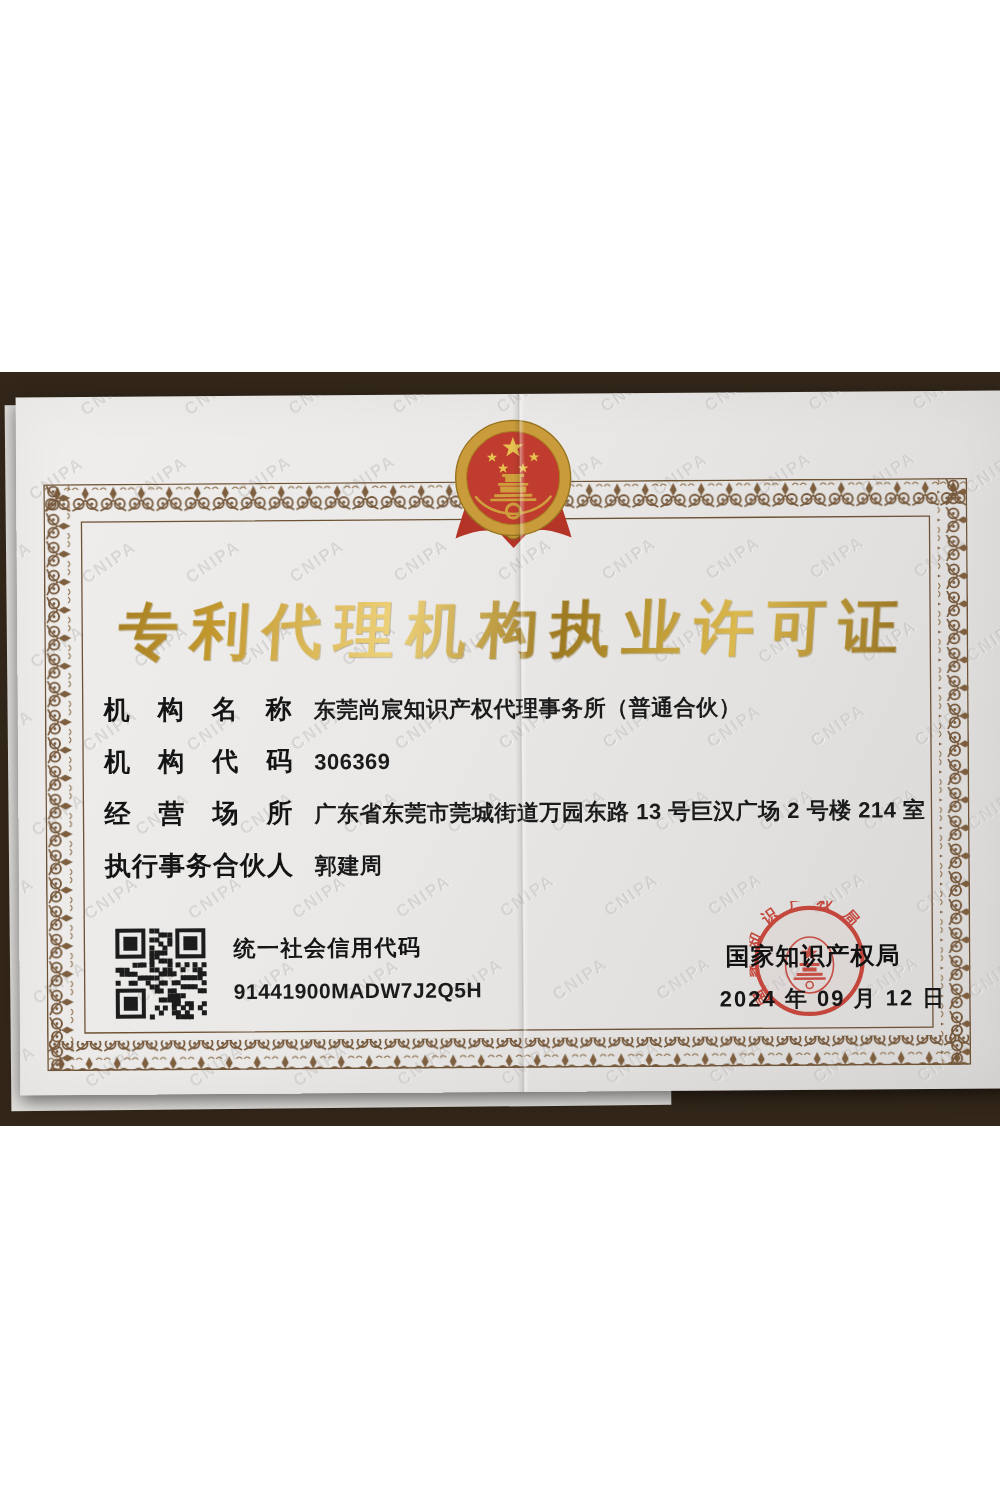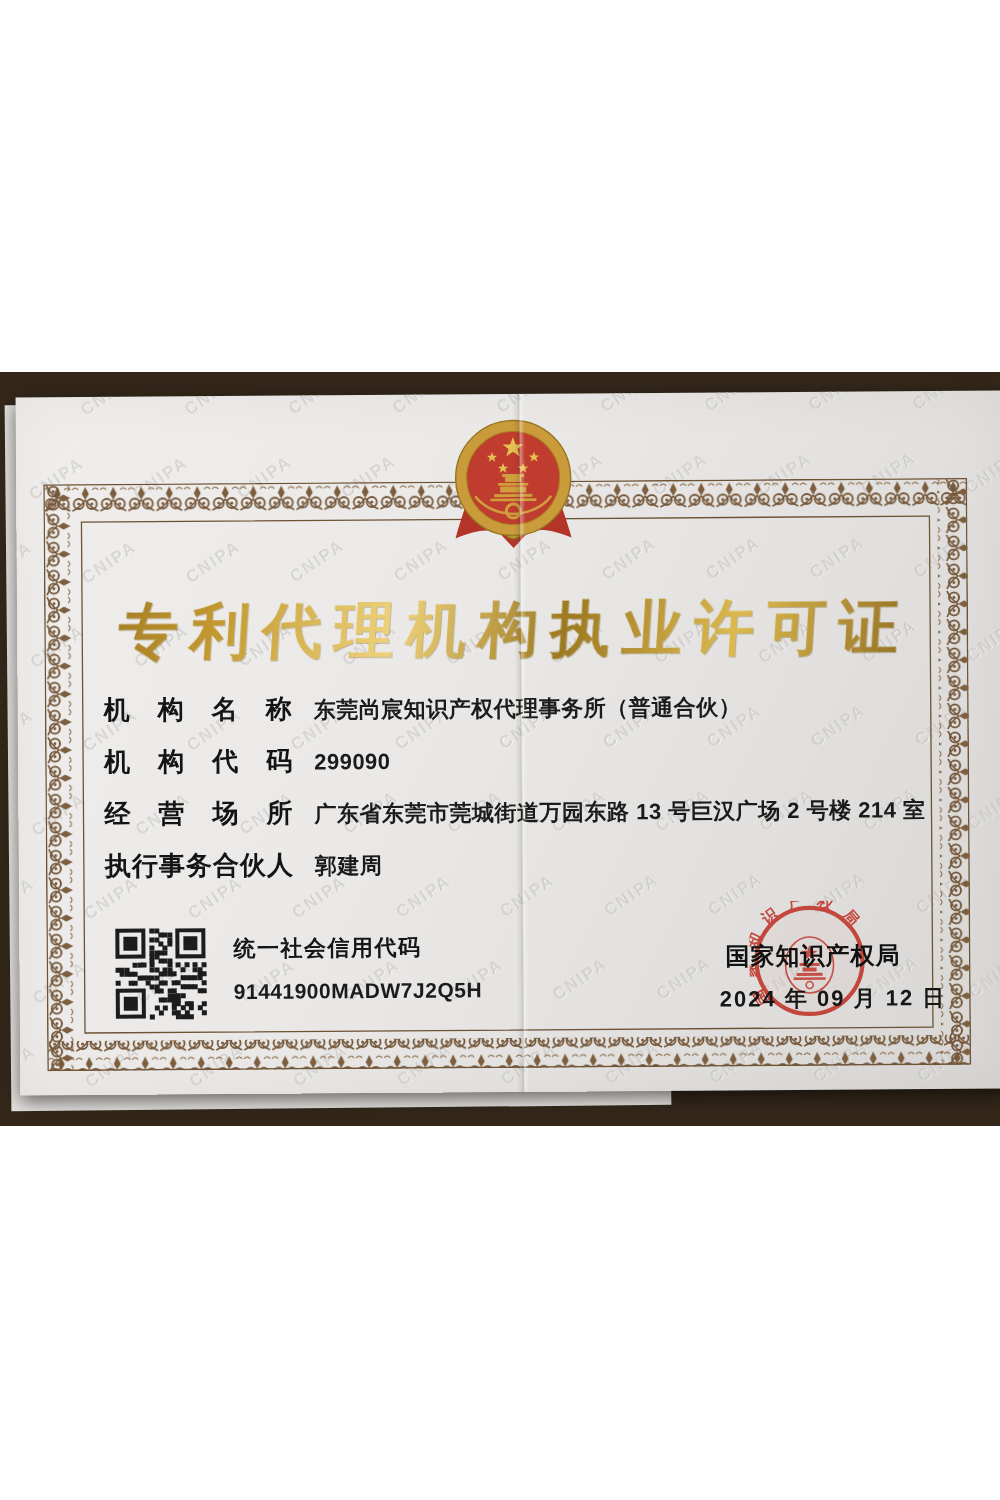--- a/index.html
+++ b/index.html
@@ -229,21 +229,21 @@
 
     <div class="title">专利代理机构执业许可证</div>
 
     <div class="rows">
       <div class="row">
         <span class="row-label">机构名称</span>
         <span class="row-value">东莞尚宸知识产权代理事务所（普通合伙）</span>
       </div>
       <div class="row">
         <span class="row-label">机构代码</span>
-        <span class="row-value">299090</span>
+        <span class="row-value">306369</span>
       </div>
       <div class="row">
         <span class="row-label">经营场所</span>
         <span class="row-value">广东省东莞市莞城街道万园东路 13 号巨汉广场 2 号楼 214 室</span>
       </div>
       <div class="row">
         <span class="row-label">执行事务合伙人</span>
         <span class="row-value">郭建周</span>
       </div>
     </div>

